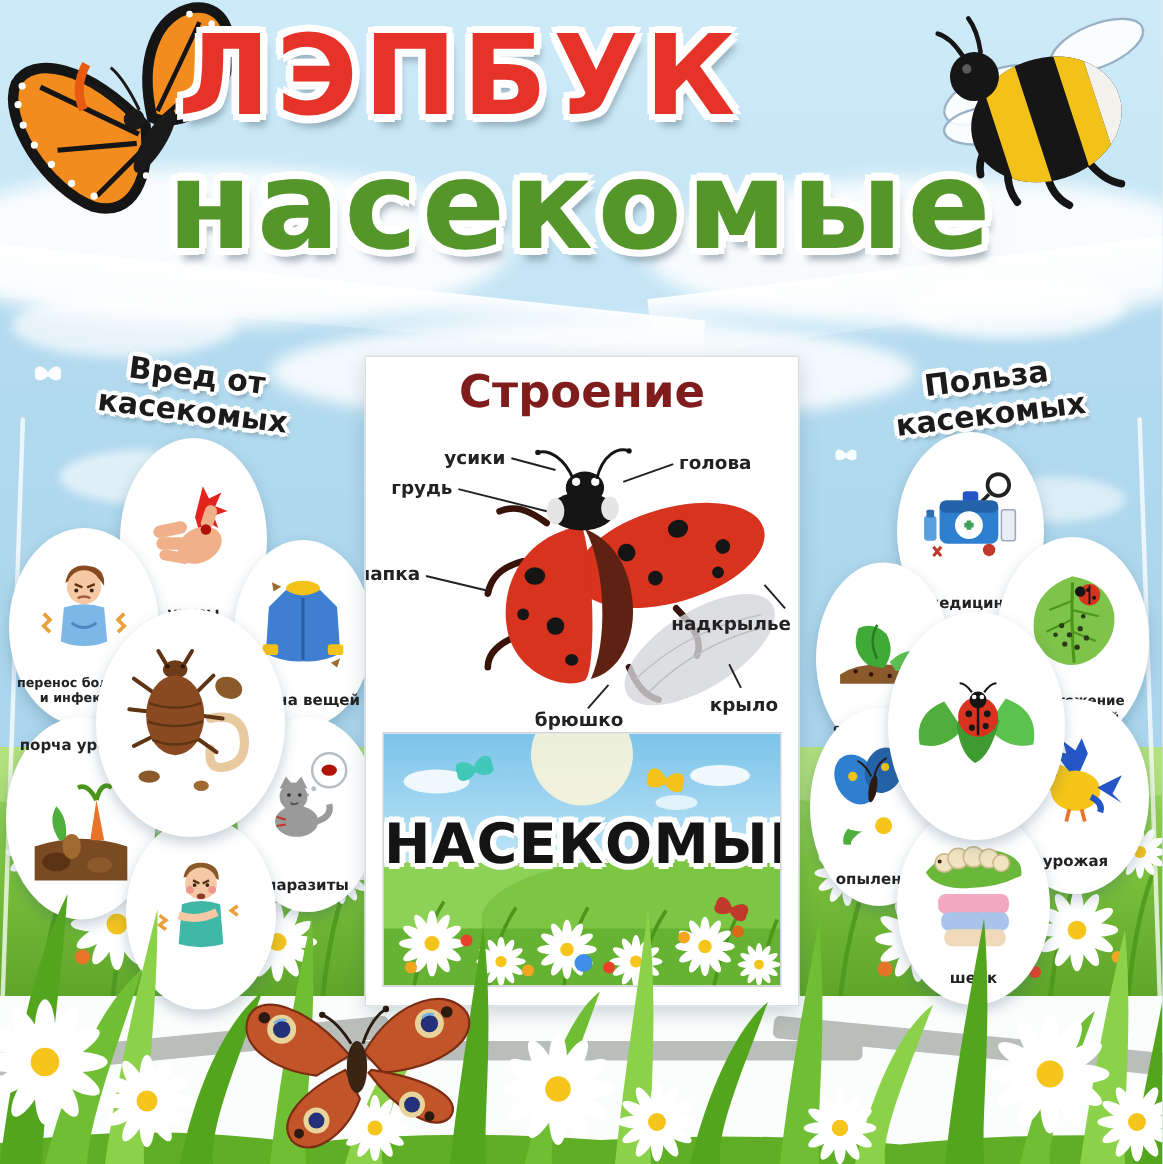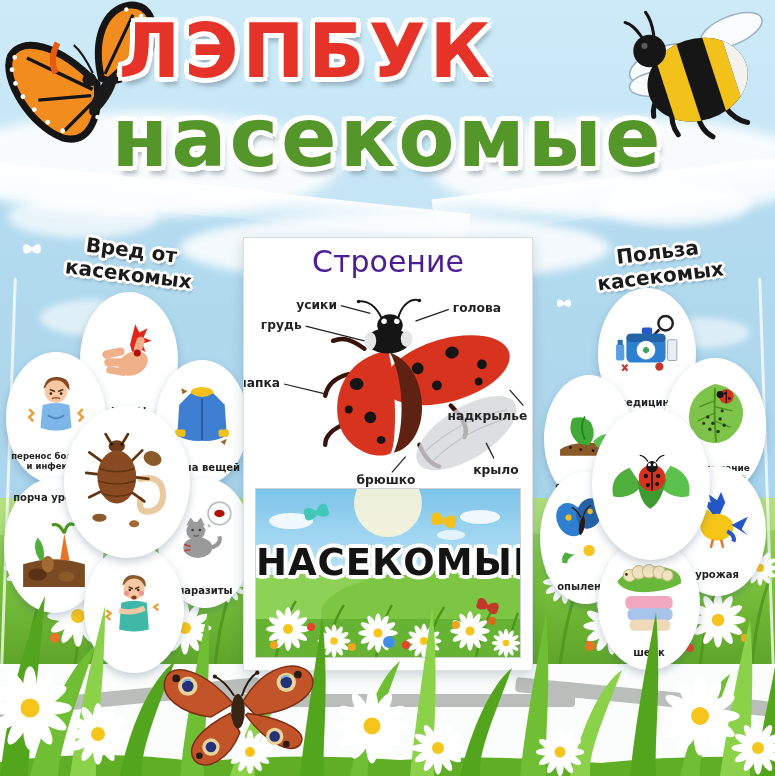--- a/index.html
+++ b/index.html
@@ -31,21 +31,21 @@
   .petal.center{z-index:4;}
   .picon{position:absolute;left:50%;top:44%;transform:translate(-50%,-50%);}
   .plabel{position:absolute;left:5%;right:5%;text-align:center;font-weight:bold;
     font-size:10px;color:#222;line-height:1.15;}
   .lb-b{bottom:12px;}.lb-t{top:14px;}
   .dash{position:absolute;border-top:2px dashed #c7ced4;z-index:3;width:34px;}
   
   .card{left:243px;top:237px;width:288px;height:432px;background:#fff;z-index:4;
     border:1px solid #d9dee2;box-shadow:0 5px 12px rgba(50,80,100,.22);}
   .card-title{position:absolute;left:0;top:6px;width:100%;text-align:center;
-    font-weight:normal;font-size:30px;color:#4c1d95;}
+    font-weight:bold;font-size:30px;color:#7f1d1d;}
   .banner{position:absolute;left:11px;top:250px;width:264px;height:168px;
     border:1px solid #cfd4d8;overflow:hidden;}
   .banner-title{position:absolute;left:0;top:52px;width:100%;text-align:center;
     font-weight:bold;font-size:37px;letter-spacing:1px;color:#141414;z-index:2;
     text-shadow:-3px -3px 0 #fff,3px -3px 0 #fff,-3px 3px 0 #fff,3px 3px 0 #fff,
       -4px 0 0 #fff,4px 0 0 #fff,0 -4px 0 #fff,0 4px 0 #fff;}
   
   .title-red{left:0;top:8px;width:613px;text-align:center;font-weight:bold;font-size:74px;
     letter-spacing:4px;color:#e6332a;z-index:7;
     text-shadow:-4px -4px 0 #fff,4px -4px 0 #fff,-4px 4px 0 #fff,4px 4px 0 #fff,

